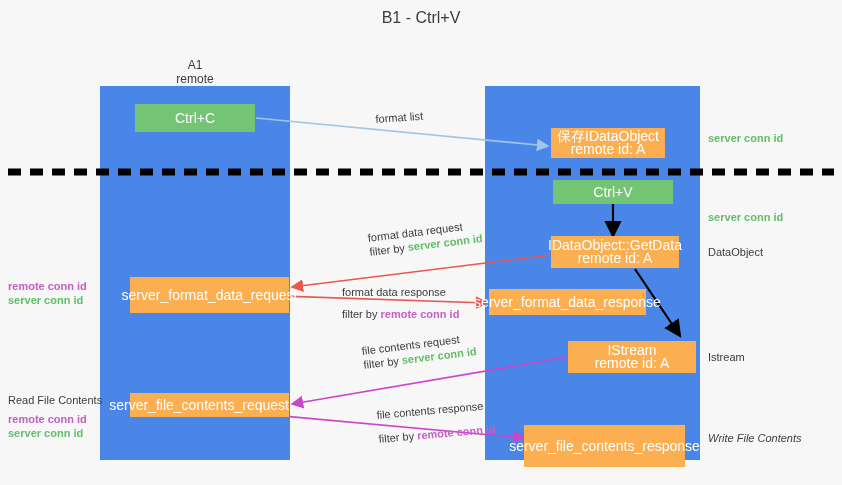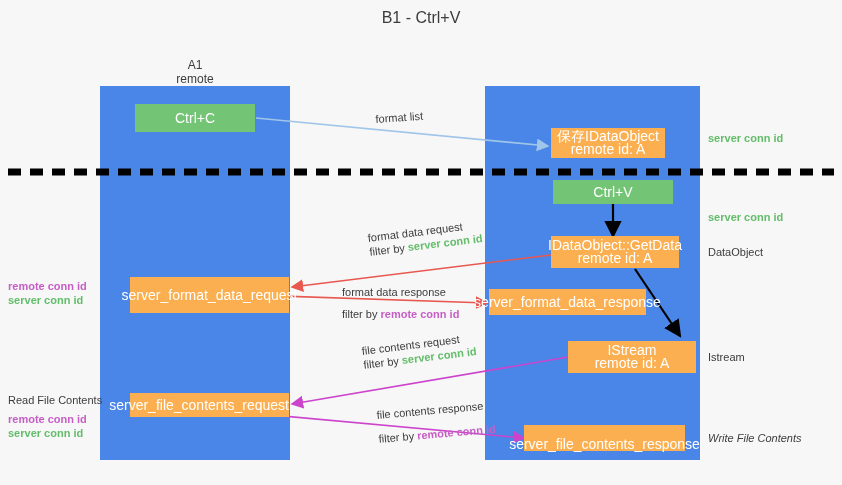--- a/index.html
+++ b/index.html
@@ -141,21 +141,21 @@
 
   <div class="node orange" style="left:568px;top:341px;width:128px;height:32px;">
     <span>IStream</span>
     <span class="l2">remote id: A</span>
   </div>
 
   <div class="node orange" style="left:130px;top:393px;width:159px;height:24px;align-items:flex-end;">
     <span>server_file_contents_request</span>
   </div>
 
-  <div class="node orange" style="left:524px;top:425px;width:161px;height:26px;justify-content:flex-end;">
+  <div class="node orange" style="left:524px;top:425px;width:161px;height:42px;">
     <span>server_file_contents_response</span>
   </div>
 
   <div class="edge-label rot" style="left:375px;top:112px;transform:rotate(-4deg);">
     <span>format list</span>
   </div>
 
   <div class="edge-label rot" style="left:367px;top:231px;transform:rotate(-7deg);">
     <div>format data request</div>
     <div>

